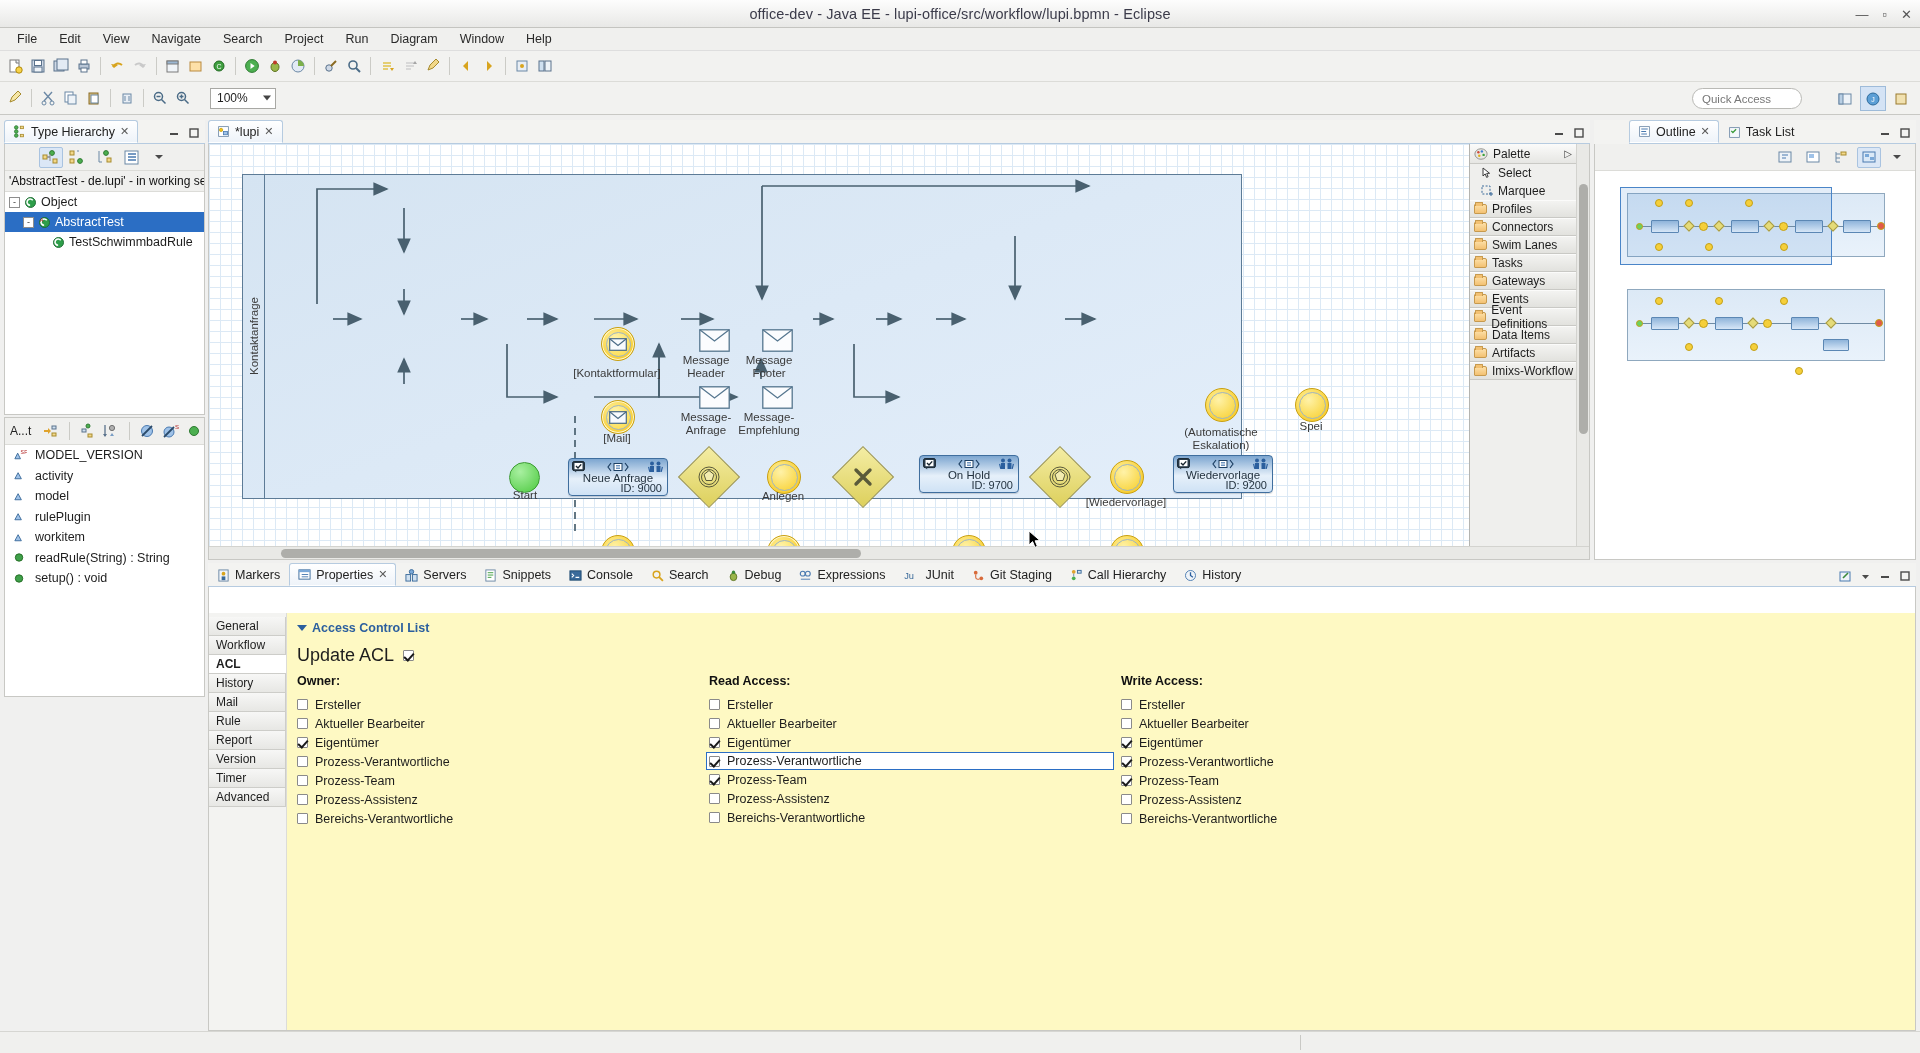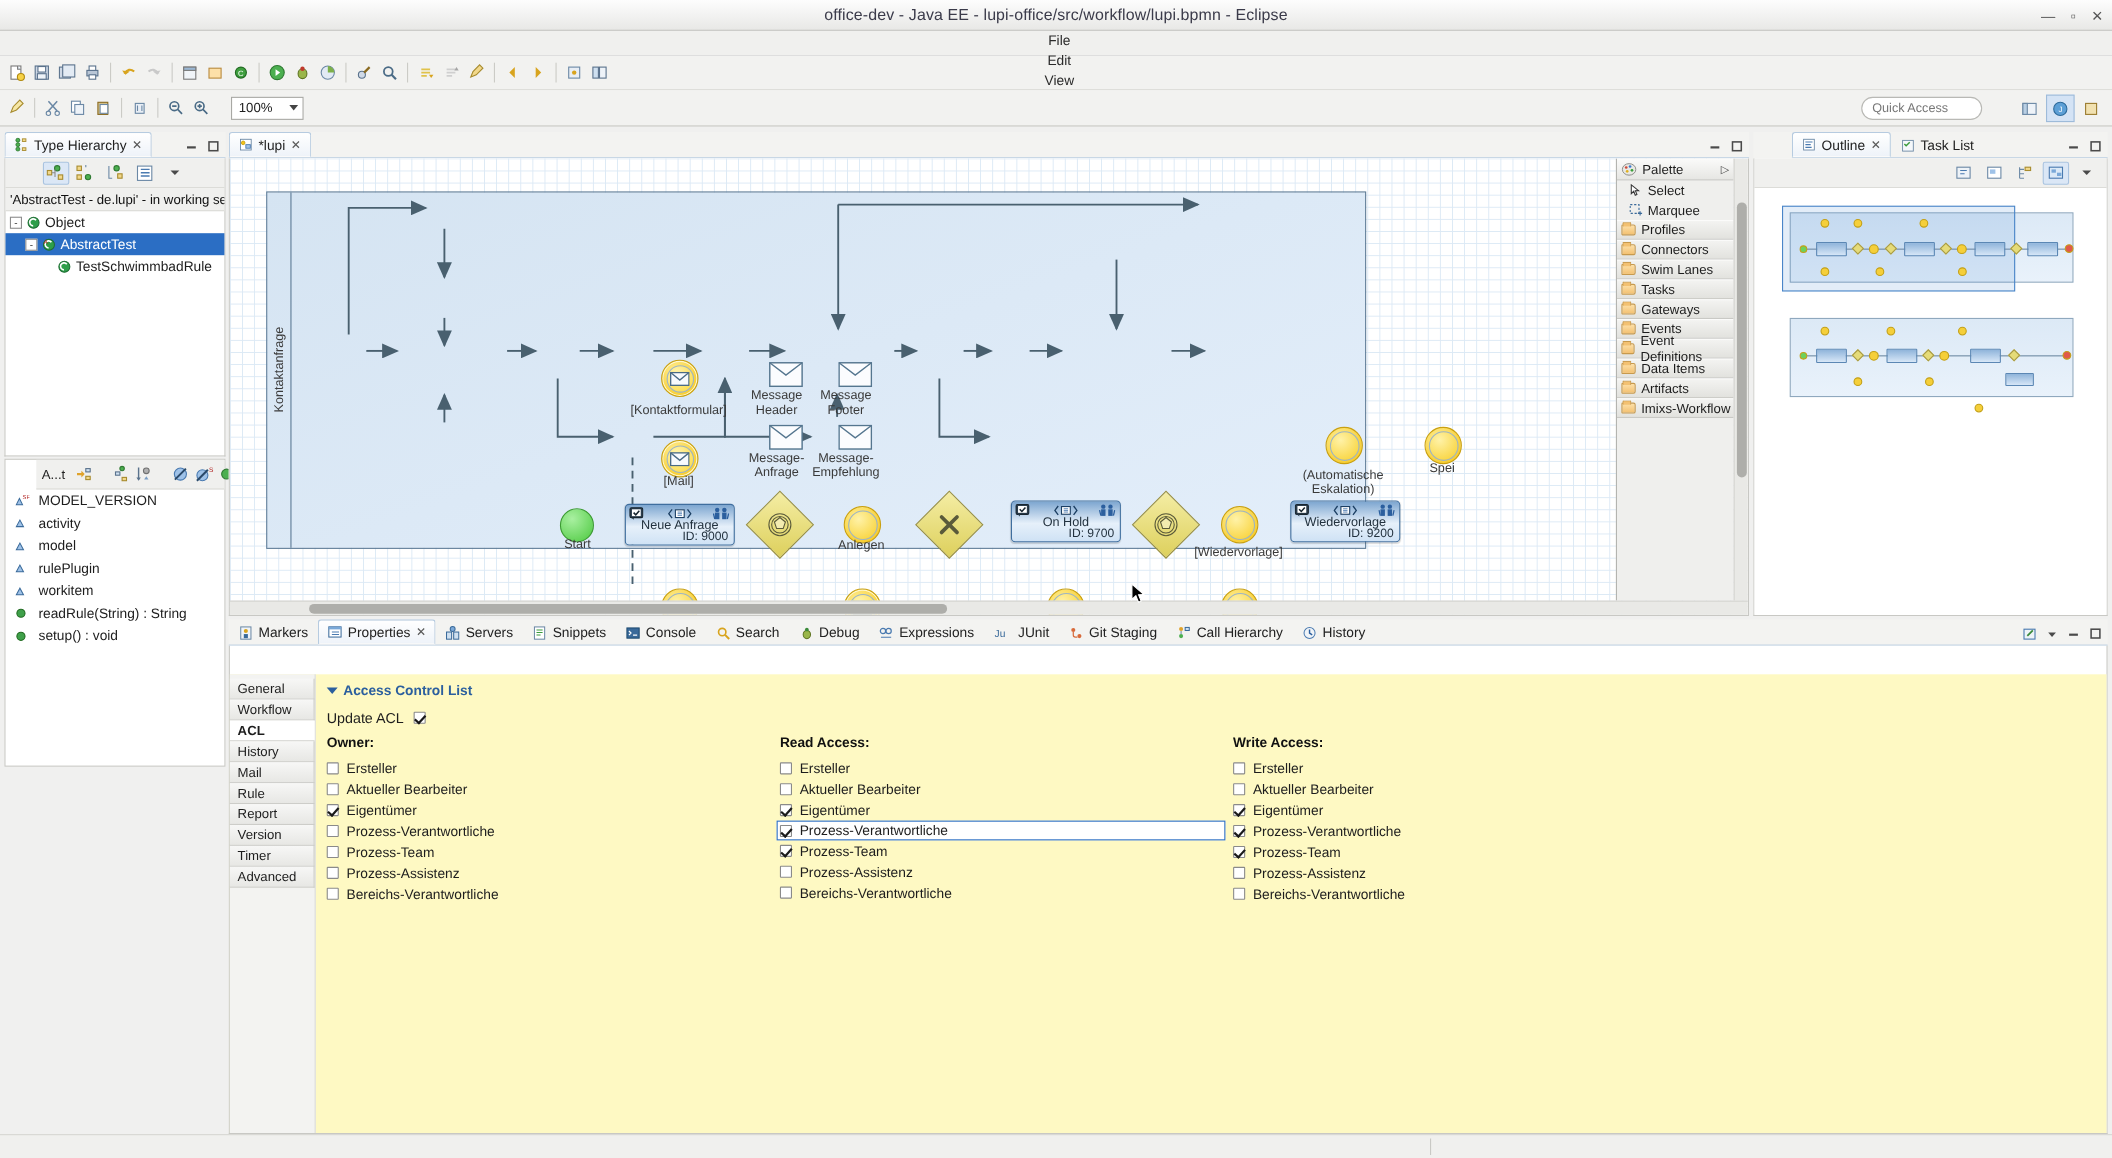--- a/index.html
+++ b/index.html
@@ -22,21 +22,21 @@
     display:flex; align-items:center; justify-content:center;
     position:relative;
   }
   .titlebar .title{ font-size:14.5px; color:#3b3b4a; font-weight:500; letter-spacing:.1px;}
   .win-btns{ position:absolute; right:8px; top:0; height:28px; display:flex; align-items:center; gap:14px; color:#555;}
   .win-btns span{ font-size:13px; cursor:default; }
 
   
   .menubar{
     height:23px; background:#f0f0ee; border-bottom:1px solid #dedede;
-    display:flex; align-items:center; padding-left:6px; gap:0;flex-direction:column;
+    display:flex; align-items:center; padding-left:6px; gap:0;
   }
   .menubar .mi{ padding:2px 11px; font-size:12.5px; color:#2a2a2a; cursor:default;}
 
   
   .toolbar{
     height:31px; background:#f2f2f0; border-bottom:1px solid #dcdcd8;
     display:flex; align-items:center; padding:0 4px; gap:1px;
   }
   .toolbar.second{ height:33px; border-bottom:1px solid #c8c8c4; position:relative;}
   .tb-btn{
@@ -107,21 +107,21 @@
   }
   .tree-row.selected{ background:#2b6ec4; color:#fff; }
   .twisty{ width:11px;height:11px;border:1px solid #8d8d8d;background:#fff;
      display:inline-flex;align-items:center;justify-content:center;font-size:9px;line-height:1;color:#333;}
 
   
   #member-list{ left:4px; top:302px; width:201px; height:280px; }
   #member-list .view-body{ top:0; border-top:1px solid #c8c8c4;}
   .ml-toolbar{
     height:27px; background:#f0f0ee; border-bottom:1px solid #dcdcd8;
-    display:flex; align-items:center; gap:4px; padding-left:5px;margin-left:28px;
+    display:flex; align-items:center; gap:4px; padding-left:5px;
   }
   .ml-tab{ font-size:12px; color:#222; padding-right:6px;}
   .member-row{ display:flex;align-items:center;gap:7px;height:20.5px;padding-left:8px;font-size:12.5px;}
 
   
   #editor{ left:208px; top:5px; right:330px; height:440px; }
   #editor .view-body{ top:24px; background:#fff; }
   .canvas{
     position:absolute; inset:0; overflow:hidden;
     background-color:#ffffff;
@@ -300,21 +300,21 @@
     border:solid #1a1a1a; border-width:0 2px 2px 0; transform:rotate(42deg);
   }
   .acl-cols{ display:flex; gap:0; margin-top:8px;}
   .acl-col{ width:412px; }
   .acl-col h4{ margin:0 0 7px 0; font-size:12.5px; font-weight:bold; color:#111;}
   .acl-row{ display:flex; align-items:center; gap:7px; height:19px; font-size:12.5px;}
   .acl-row.focused{
     border:1px solid #2b6ec4; background:#fff;
     padding-left:2px; margin-left:-3px; width:408px; height:18px;
   }
-  .updacl{ display:flex; align-items:center; gap:9px; font-size:13px;}
+  .updacl{ display:flex; align-items:center; gap:9px; font-size:18px;}
 
   
   .statusbar{
     position:absolute; left:0;right:0;bottom:0;height:22px;
     background:#f0f0ee; border-top:1px solid #d6d6d2;
     display:flex; align-items:center;
   }
   .status-sep{ position:absolute; left:1300px; top:3px; width:1px;height:15px;background:#c9c9c5;}
   .cursor-ptr{ position:absolute; left:1028px; top:530px; z-index:50;}
 </style>

